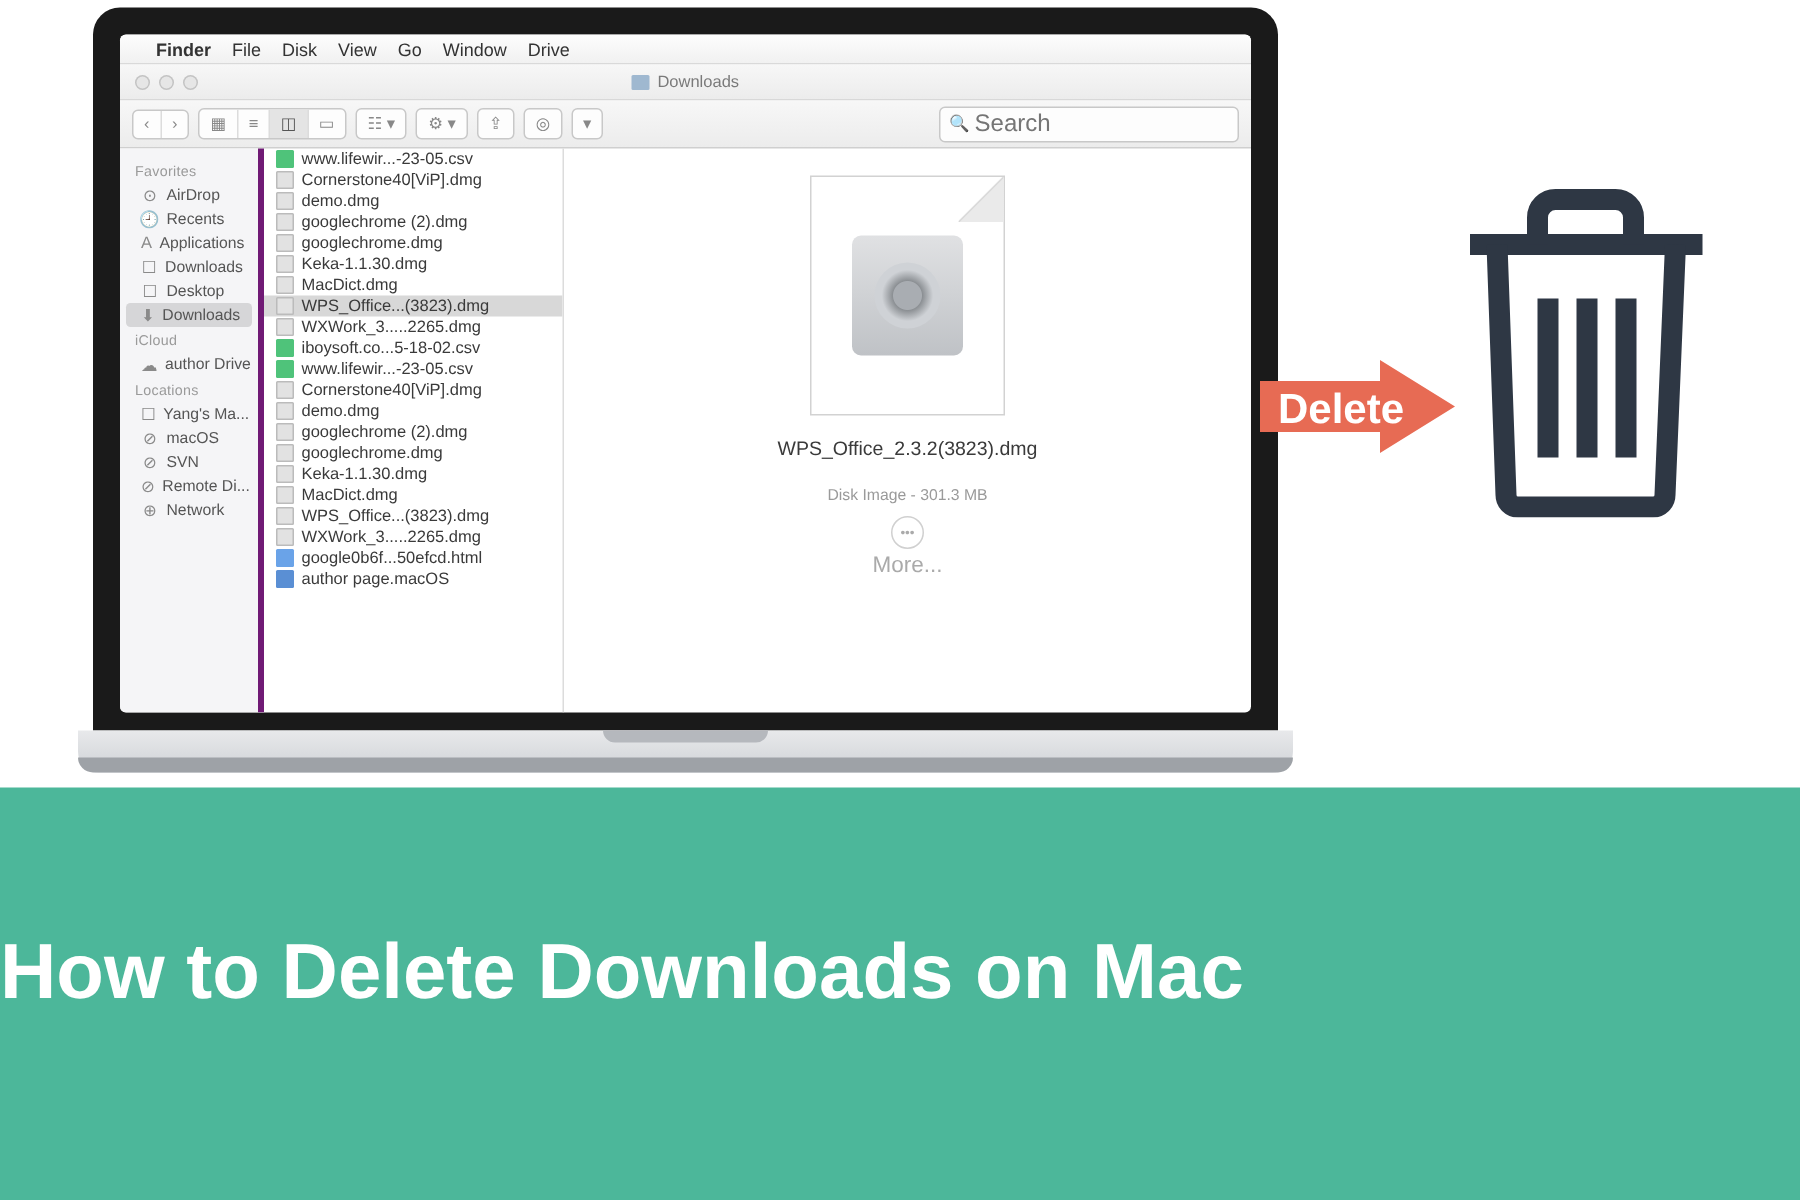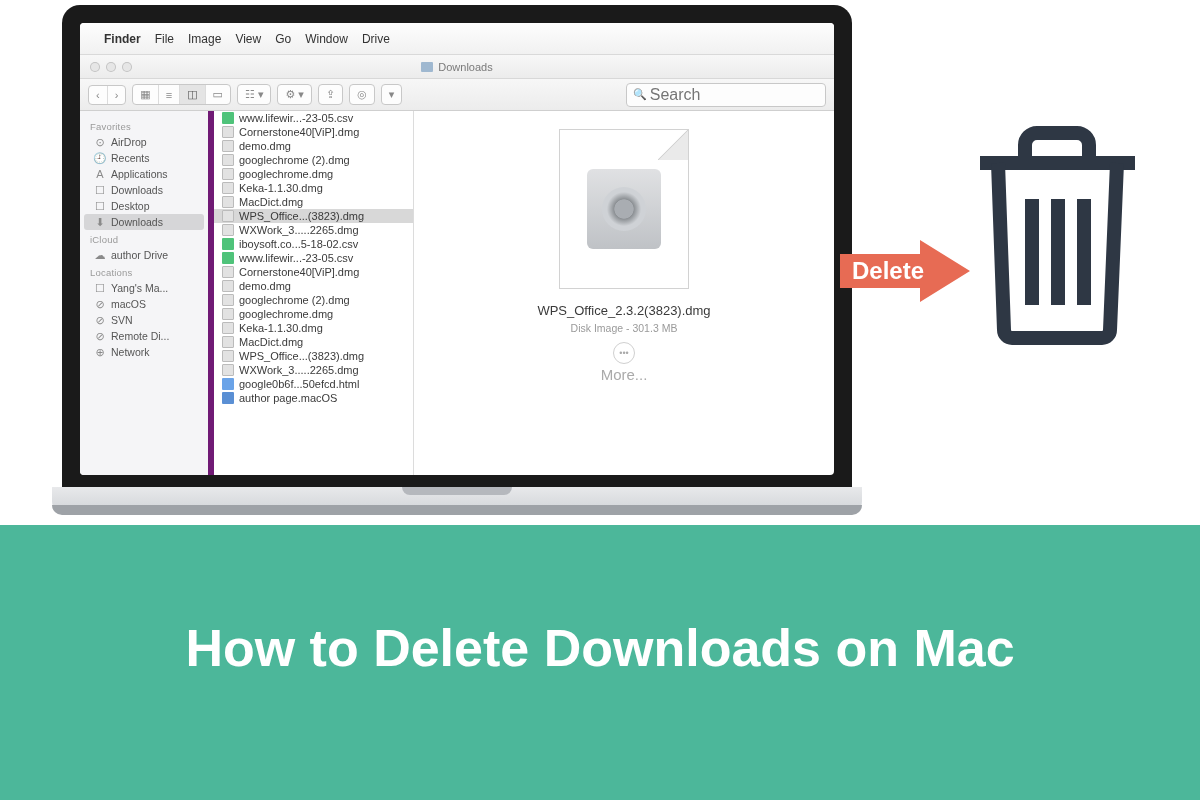--- a/index.html
+++ b/index.html
@@ -7,92 +7,92 @@
 
 
 .laptop { position: absolute; left: 62px; top: 5px; width: 790px; }
 .screen-bezel { background: #1a1a1a; border-radius: 18px 18px 0 0; padding: 18px 18px 12px 18px; }
 .screen-inner { background: #fff; border-radius: 4px; overflow: hidden; height: 452px; }
 .laptop-base { height: 28px; background: linear-gradient(#e8e9eb,#cfd2d6); border-radius: 0 0 14px 14px; position: relative; width: 810px; margin-left:-10px; }
 .laptop-base::before { content:""; position:absolute; top:0; left:50%; transform:translateX(-50%); width:110px; height:8px; background:#b5b8bd; border-radius:0 0 8px 8px;}
 .laptop-base::after { content:""; position:absolute; bottom:0; left:0; right:0; height:10px; background:#9ea2a7; border-radius:0 0 14px 14px;}
 
 
-.menubar { height: 32px; background: linear-gradient(#fdfdfd,#f1f1f1); display: flex; align-items: center; padding: 0 10px; font-size: 12px; color: #333; gap: 14px; border-bottom: 1px solid #d9d9d9;}
+.menubar { height: 20px; background: linear-gradient(#fdfdfd,#f1f1f1); display: flex; align-items: center; padding: 0 10px; font-size: 12px; color: #333; gap: 14px; border-bottom: 1px solid #d9d9d9;}
 .menubar .apple { font-size: 13px; }
 .menubar .bold { font-weight: 600; }
 
 
 .titlebar { height: 24px; background: linear-gradient(#f7f7f7,#ececec); display: flex; align-items: center; border-bottom: 1px solid #d8d8d8; font-size: 11px; color: #7a7a7a;}
 .traffic { display:flex; gap:6px; padding-left:10px; width:90px;}
 .traffic span { width:10px;height:10px;border-radius:50%; border:1px solid rgba(0,0,0,0.15); background:#e6e6e6;}
 .titlecenter { flex:1; text-align:center; display:flex; align-items:center; justify-content:center; gap:5px;}
 .folder-ico { width:12px;height:10px;background:#9fb8d0;border-radius:1px;display:inline-block;}
 .titlebar .right-sp { width:90px; }
 
 .toolbar { height: 32px; background: linear-gradient(#f7f7f7,#ececec); border-bottom:1px solid #cfcfcf; display:flex; align-items:center; padding:0 8px; gap:6px; font-size:11px; color:#777;}
 .tb-group { display:flex; border:1px solid #c8c8c8; border-radius:4px; overflow:hidden; background:#fdfdfd;}
 .tb-btn { padding:3px 7px; display:flex; align-items:center; justify-content:center; border-right:1px solid #dcdcdc; color:#888;}
 .tb-btn:last-child{border-right:none;}
 .tb-btn.active { background:#e4e4e4; color:#555;}
 .search { flex:1; max-width:200px; margin-left:auto; display:flex; align-items:center; border:1px solid #c8c8c8; border-radius:4px; padding:2px 6px; background:#fdfdfd;}
 .search input { border:none; outline:none; font-size:16px; width:100%; background:transparent; color:#555;}
 
 .finder-body { display:flex; height: calc(452px - 20px - 24px - 32px); }
-.sidebar { width:134px; background:#f5f5f7; border-right:6px solid #701a75; padding:6px 0; font-size:10.5px; color:#555; overflow:hidden;}
+.sidebar { width:96px; background:#f5f5f7; border-right:4px solid #701a75; padding:6px 0; font-size:10.5px; color:#555; overflow:hidden;}
 .sb-head { color:#9a9a9a; font-size:9.5px; padding:4px 10px 2px; letter-spacing:.2px;}
 .sb-item { padding:2px 10px 2px 14px; display:flex; align-items:center; gap:5px; white-space:nowrap; cursor:default;}
 .sb-item.sel { background:#d6d6d8; border-radius:3px; margin:0 4px; padding-left:10px;}
 .sb-ico { width:12px;height:12px; display:inline-flex; align-items:center; justify-content:center; color:#8a8a8a; font-size:11px;}
 
 .filelist { width:200px; border-right:1px solid #dcdcdc; font-size:11px; color:#3a3a3a; overflow:hidden;text-align:center; }
 .fl-row { padding:1px 8px; display:flex; align-items:center; gap:5px; white-space:nowrap; overflow:hidden; text-overflow:ellipsis; cursor:default;}
 .fl-row.sel { background:#d8d8d8; }
 .fi { width:12px;height:12px; display:inline-block; border-radius:1px; flex-shrink:0;}
 .fi.dmg { background:#e2e2e2; border:1px solid #bbb;}
 .fi.csv { background:#4fc37a;}
 .fi.html { background:#6aa3e8;}
 .fi.docx { background:#5a8fd4;}
 
 .preview { flex:1; display:flex; flex-direction:column; align-items:center; padding:18px 12px; font-size:11px; color:#666;}
 .doc-ic { width:130px; height:160px; background:#fff; border:1px solid #d2d2d2; position:relative; display:flex; align-items:center; justify-content:center; margin-bottom:14px;}
 .doc-ic::before { content:""; position:absolute; top:0; right:0; width:30px; height:30px; background:linear-gradient(135deg,#fff 48%,#d2d2d2 50%,#eaeaea 52%); }
 .hdd { width:74px; height:80px; background:linear-gradient(#e0e1e3,#bfc2c6); border-radius:6px; display:flex; flex-direction:column; align-items:center; justify-content:center; }
 .hdd-d { width:44px;height:44px;border-radius:50%;background:radial-gradient(circle,#a9adb2 30%,#8c9094 32%,#cfd2d6 55%);}
-.pv-name { font-size:13px; color:#3a3a3a; margin-bottom:4px;}
+.pv-name { font-size:13px; color:#3a3a3a; margin-bottom:18px;}
 .pv-sub { font-size:10.5px; color:#9a9a9a; margin-bottom:8px;}
 .pv-more { width:22px;height:22px;border:1px solid #d0d0d0;border-radius:50%; display:flex;align-items:center;justify-content:center;color:#aaa;font-size:9px;margin-bottom:2px;}
 .pv-more-l { font-size:15px; color:#aaa;}
 
 
 .arrow-wrap { position:absolute; left:840px; top:240px; }
 .arrow { fill:#e76b54; }
-.arrow-text { position:absolute; left:12px; top:17px; color:#fff; font-weight:700; font-size:24px; font-family:Arial,sans-serif;}
+.arrow-text { position:absolute; left:12px; top:17px; color:#fff; font-weight:700; font-size:28px; font-family:Arial,sans-serif;}
 
 
 .trash { position:absolute; right:55px; top:115px; }
 
 
-.footer { position:absolute; left:0; bottom:0; width:1200px; height:275px; background:#4cb79a; display:flex; align-items:center; justify-content:center; }
+.footer { position:absolute; left:0; bottom:0; width:1200px; height:275px; background:#4cb79a; display:flex; align-items:center; }
 .footer-title { color:#fff; font-size:52px; font-weight:700; font-family:Arial,sans-serif; margin-top:-30px;}
 .logo { position:absolute; right:32px; bottom:14px; color:#145a8e; font-size:30px; font-weight:700; font-style:italic; font-family:Arial,sans-serif; display:flex; align-items:flex-end;}
 .logo .drop { width:10px;height:14px; background:#2d8fcf; border-radius:50% 50% 50% 50% / 60% 60% 40% 40%; transform:rotate(-20deg); margin-left:2px; margin-bottom:12px;}
 </style>
 </head>
 <body>
 
 <div class="laptop">
   <div class="screen-bezel">
     <div class="screen-inner">
 
       <div class="menubar">
         <span class="apple"></span>
         <span class="bold">Finder</span>
         <span>File</span>
-        <span>Image</span>
+        <span>Disk</span>
         <span>View</span>
         <span>Go</span>
         <span>Window</span>
         <span>Drive</span>
       </div>
 
       <div class="titlebar">
         <div class="traffic">
           <span></span>
           <span></span>

